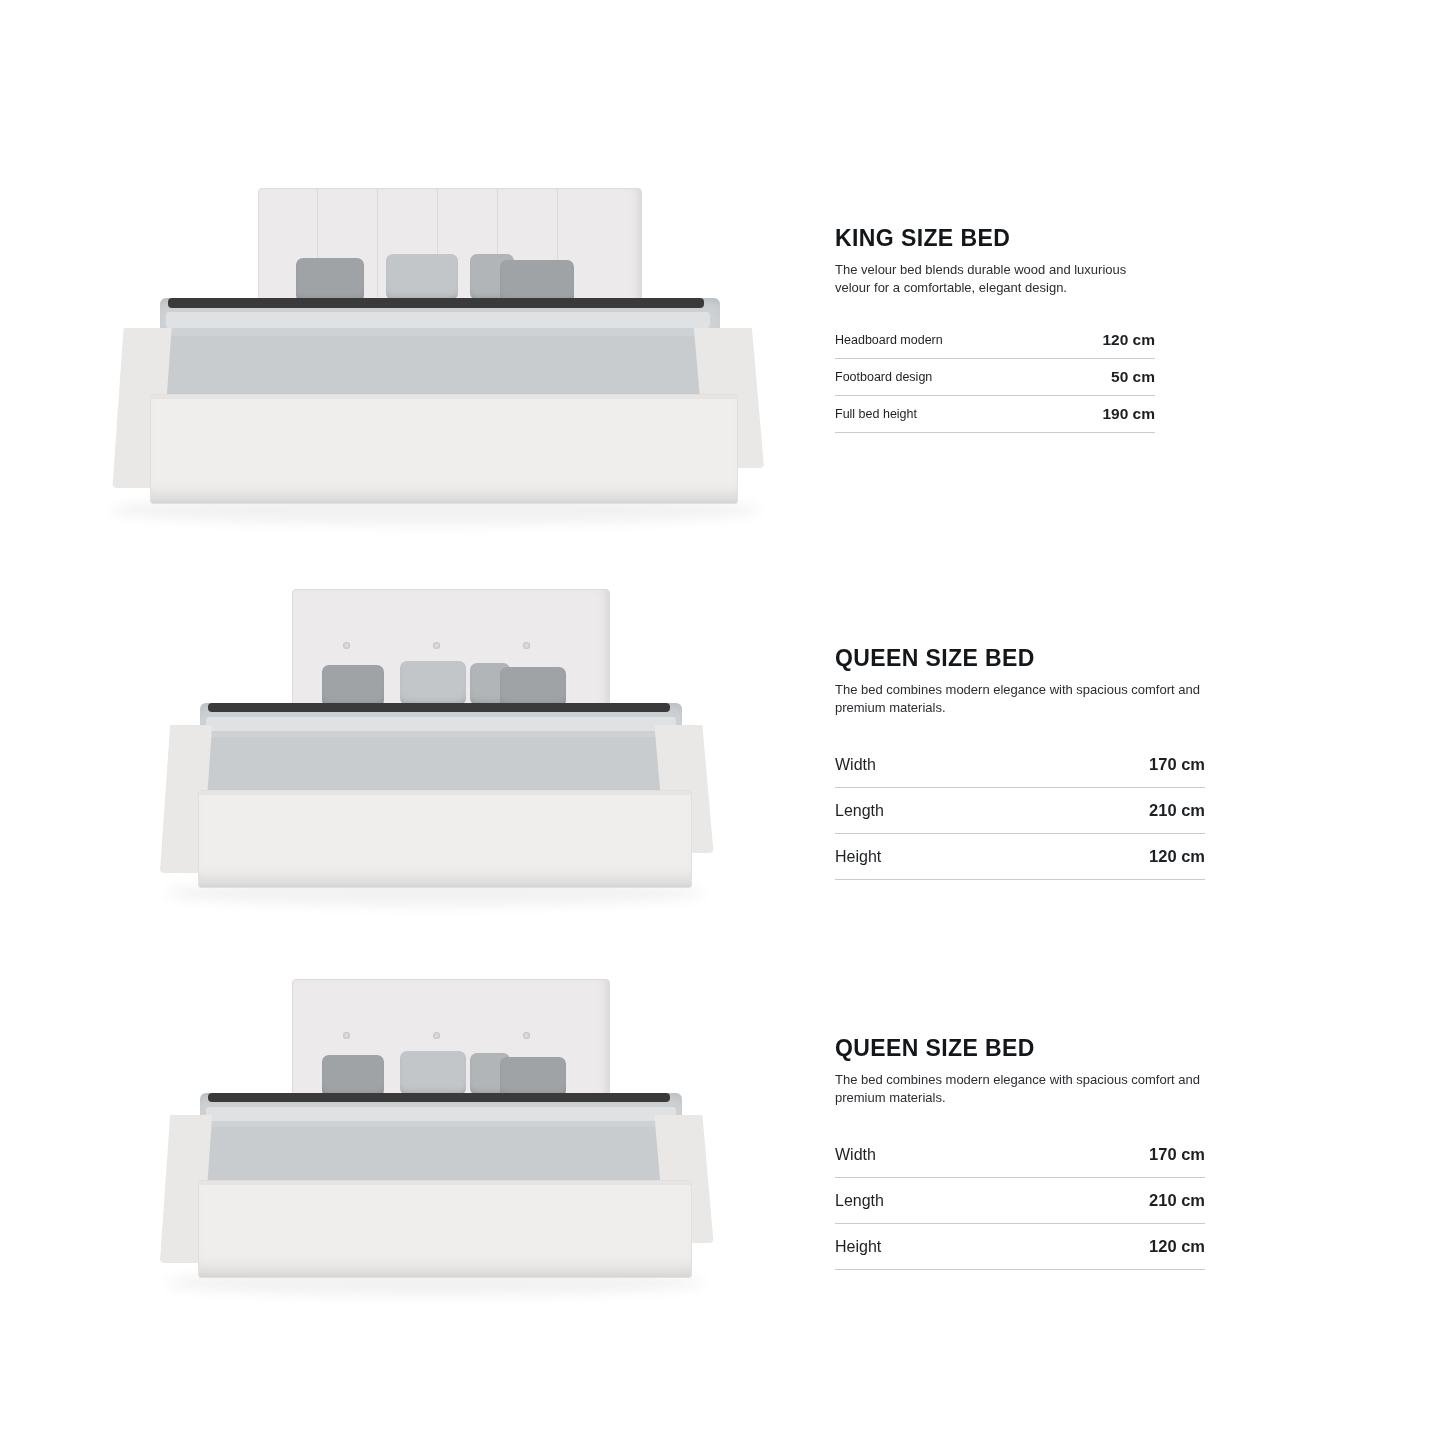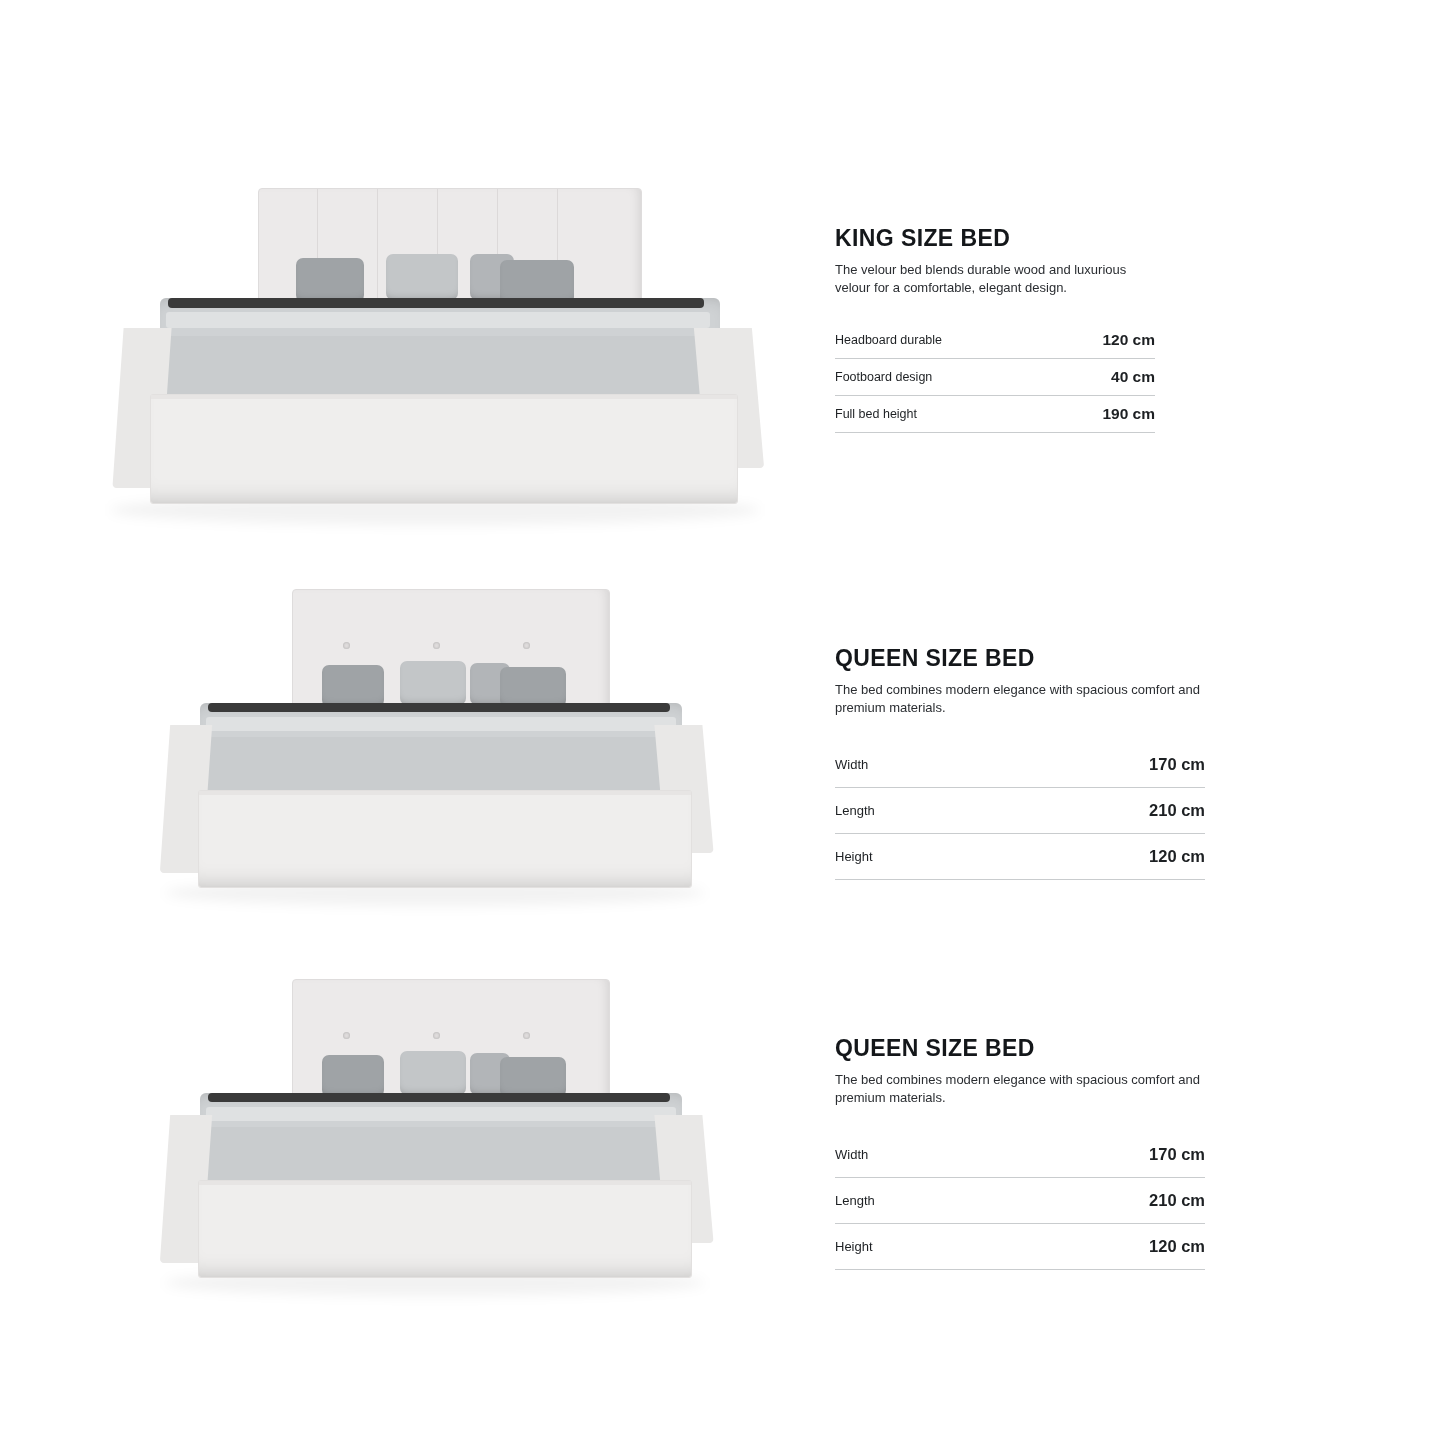--- a/index.html
+++ b/index.html
@@ -78,21 +78,21 @@
   }
   td.spec-label { text-align: left; padding-right: 20px; }
   td.spec-value { text-align: right; font-size: 16px; font-weight: bold; color: #14171a; }
 
   
   .row-1 .spec-table { width: 320px; }
   .row-1 td.spec-value { font-size: 15.5px; }
 
   
   .row-2 .spec-table, .row-3 .spec-table { width: 370px; }
-  .row-2 td.spec-label, .row-3 td.spec-label { font-size: 13px; padding: 13px 20px 13px 0; }
+  .row-2 td.spec-label, .row-3 td.spec-label { font-size: 16px; padding: 13px 20px 13px 0; }
   .row-2 td.spec-value, .row-3 td.spec-value { font-size: 16.5px; padding: 13px 0; }
 
   .row-1 .spec-title { margin-bottom: 9px; }
   .row-2 .spec-title, .row-3 .spec-title { margin-bottom: 9px; }
 
   
   .row-1 .specs { transform: translateY(75px); }
   .row-2 .specs { transform: translateY(80px); }
   .row-3 .specs { transform: translateY(80px); }
 
@@ -206,26 +206,26 @@
         <div class="base-top"></div>
       </div>
     </div>
 
     <div class="specs">
       <h2 class="spec-title">KING SIZE BED</h2>
       <p class="spec-desc">The velour bed blends durable wood and luxurious velour for a comfortable, elegant design.</p>
       <table class="spec-table">
         <tbody>
           <tr>
-            <td class="spec-label">Headboard durable</td>
+            <td class="spec-label">Headboard modern</td>
             <td class="spec-value">120 cm</td>
           </tr>
           <tr>
             <td class="spec-label">Footboard design</td>
-            <td class="spec-value">40 cm</td>
+            <td class="spec-value">50 cm</td>
           </tr>
           <tr>
             <td class="spec-label">Full bed height</td>
             <td class="spec-value">190 cm</td>
           </tr>
         </tbody>
       </table>
     </div>
   </div>
 

